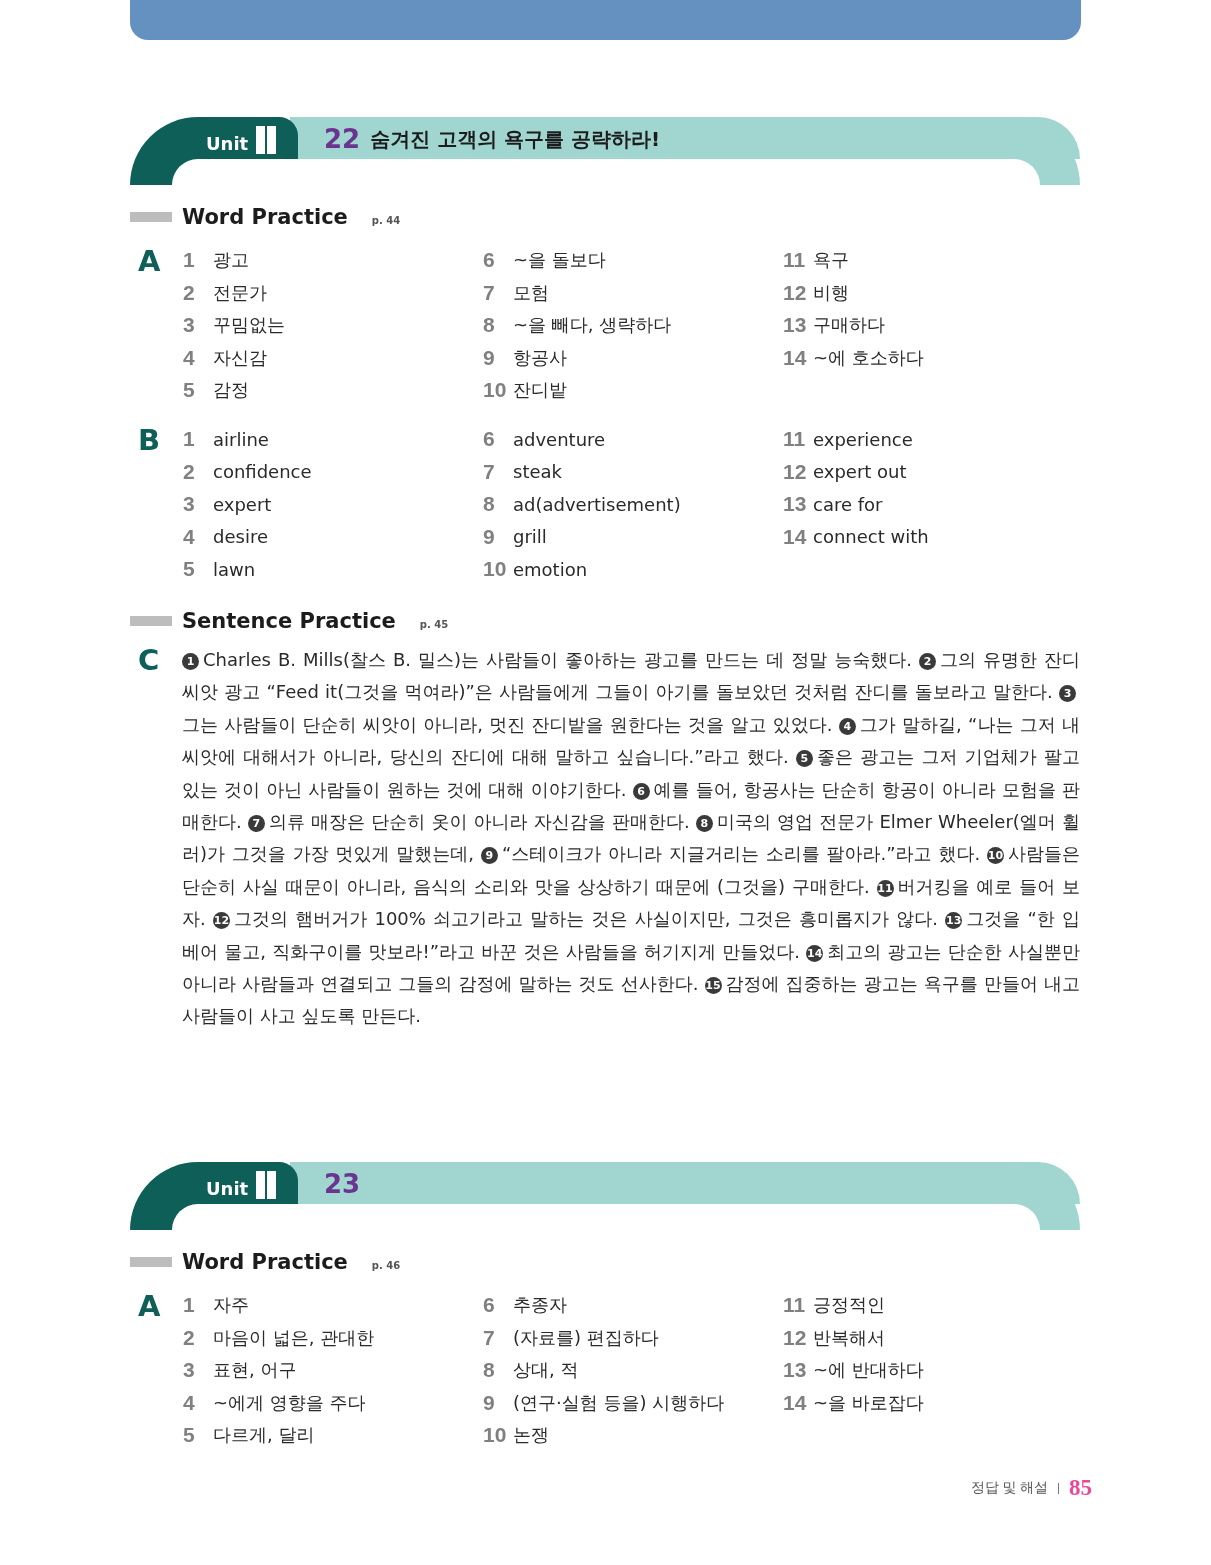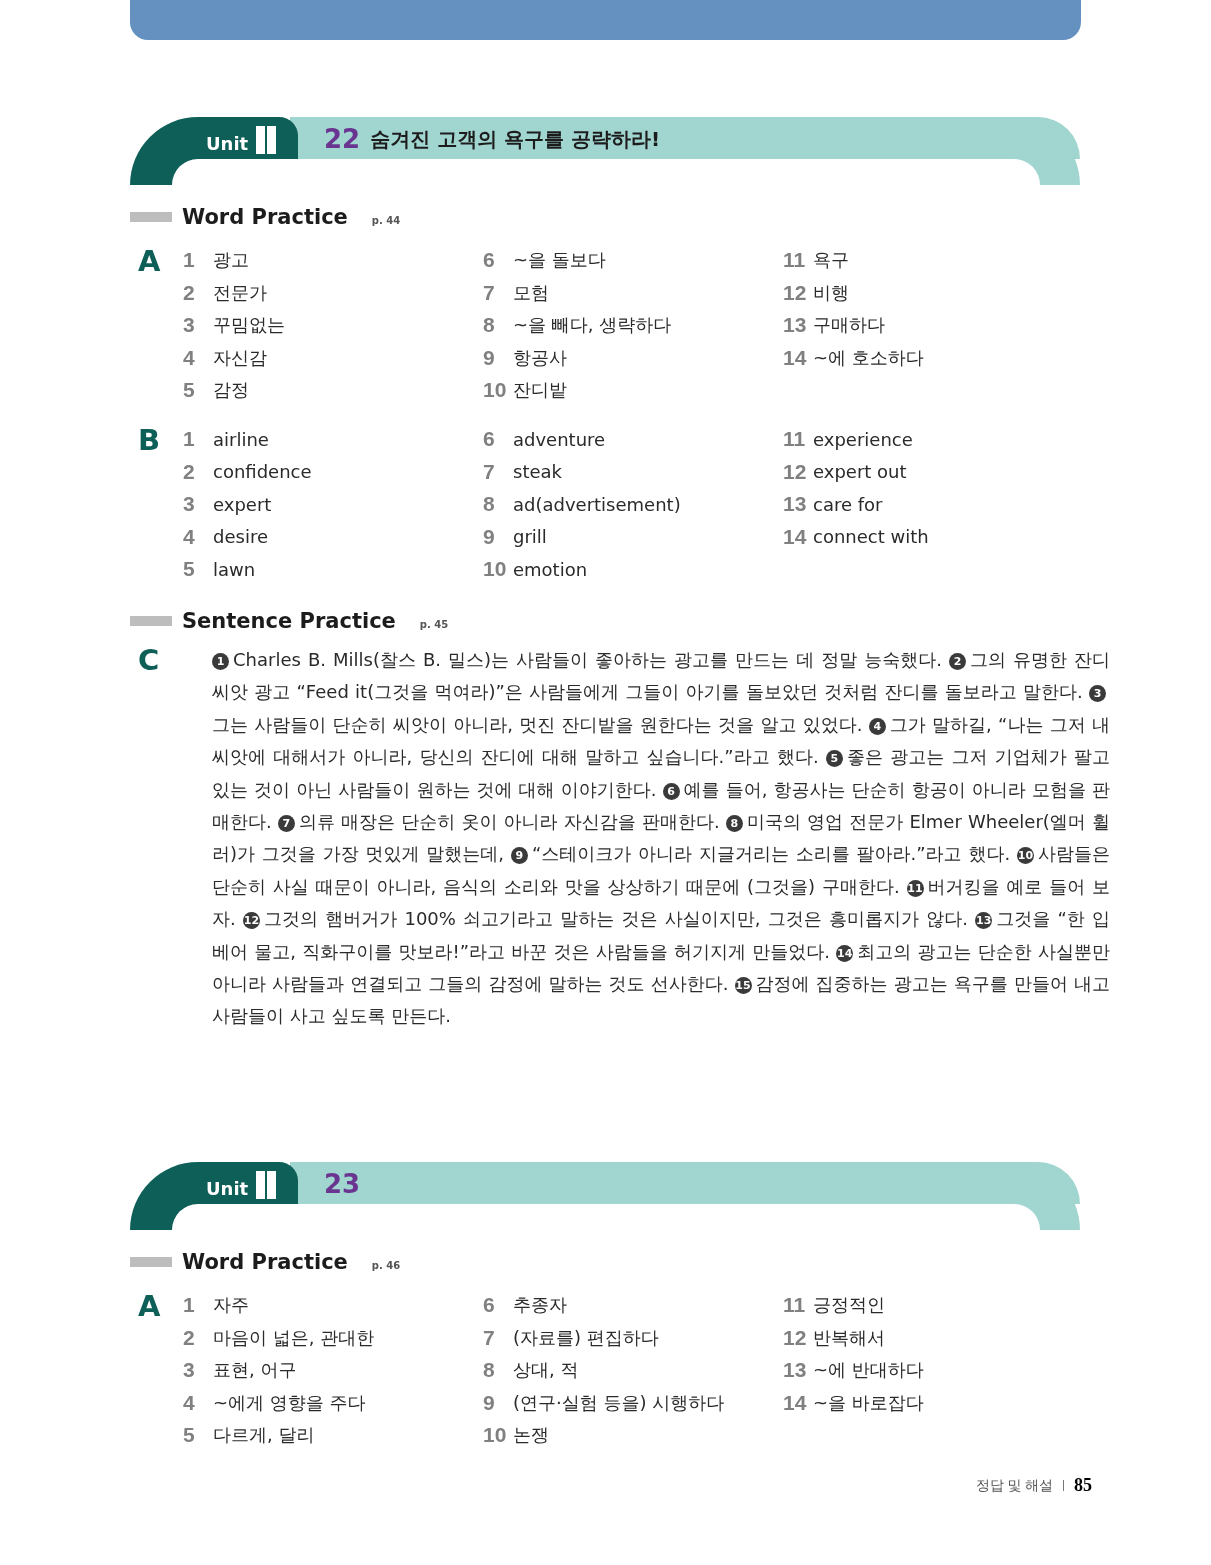--- a/index.html
+++ b/index.html
@@ -56,32 +56,32 @@
   .section-head .title { font-weight: bold; font-size: 21px; color: #1c1c1c; font-family: "DejaVu Sans", sans-serif; }
   .section-head .page { font-size: 10px; font-weight: bold; color: #555; margin-left: 24px; }
 
   .letter { position: absolute; left: 138px; font-weight: bold; font-size: 29px; color: #0e5f58; font-family: "DejaVu Sans", sans-serif; }
   .word-col { position: absolute; }
   .word-item { height: 32.5px; display: flex; align-items: center; font-size: 18px; color: #2a2a2a; }
   .word-item .num { width: 30px; font-weight: bold; color: #808080; font-size: 21px; font-family: "Liberation Sans", sans-serif; }
 
   .sentence-body {
     position: absolute; left: 182px; top: 644px; width: 898px;
-    font-size: 18px; line-height: 32.4px; color: #2a2a2a; text-align: justify; margin-left: 30px;
+    font-size: 18px; line-height: 32.4px; color: #2a2a2a; text-align: justify;
   }
   .sentence-body .circ {
     display: inline-block; width: 17px; height: 17px; border-radius: 50%; background: #3a3a3a; color: #fff;
     font-size: 11px; line-height: 17px; text-align: center; font-weight: bold; vertical-align: 1px; margin-right: 4px;
   }
   .footer {
     position: absolute; right: 119px; top: 1475px; display: flex; align-items: center; gap: 10px;
     font-size: 14px; color: #555; font-family: Liberation Serif, serif;
   }
   .footer .sep { width: 1px; height: 11px; background: #777; }
-  .footer .page-num { font-weight: bold; font-size: 18px; color: #000000; }
+  .footer .page-num { font-weight: bold; font-size: 23px; color: #ec4899; }
 </style>
 </head>
 <body>
 
 <div class="top-band"></div>
 
 <div class="unit-header" style="top:117px;">
   <div class="teal-bar"></div>
   <div class="teal-tail"></div>
   <div class="green-arc"></div>

